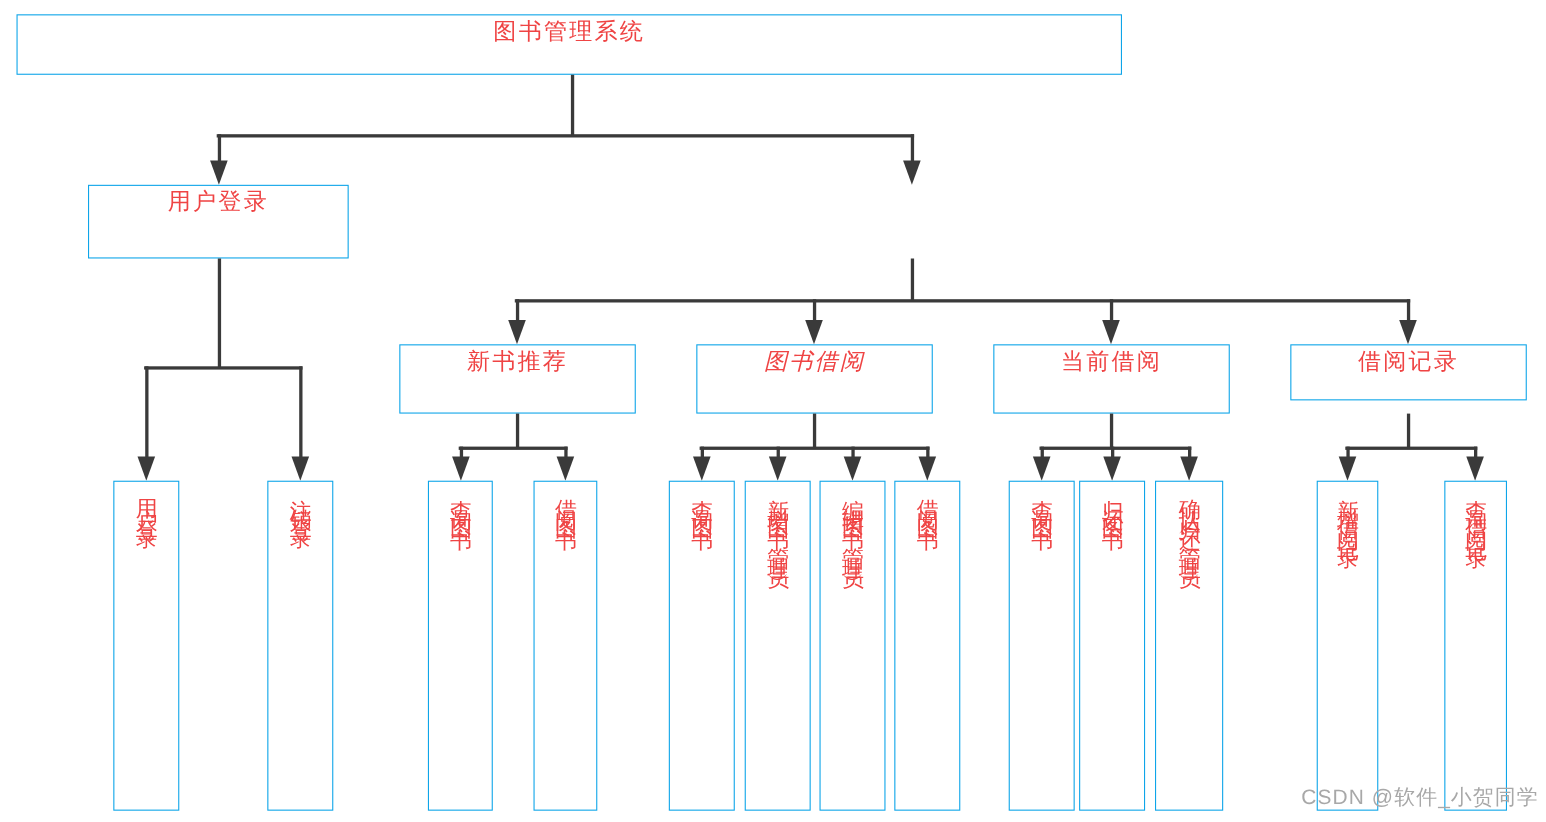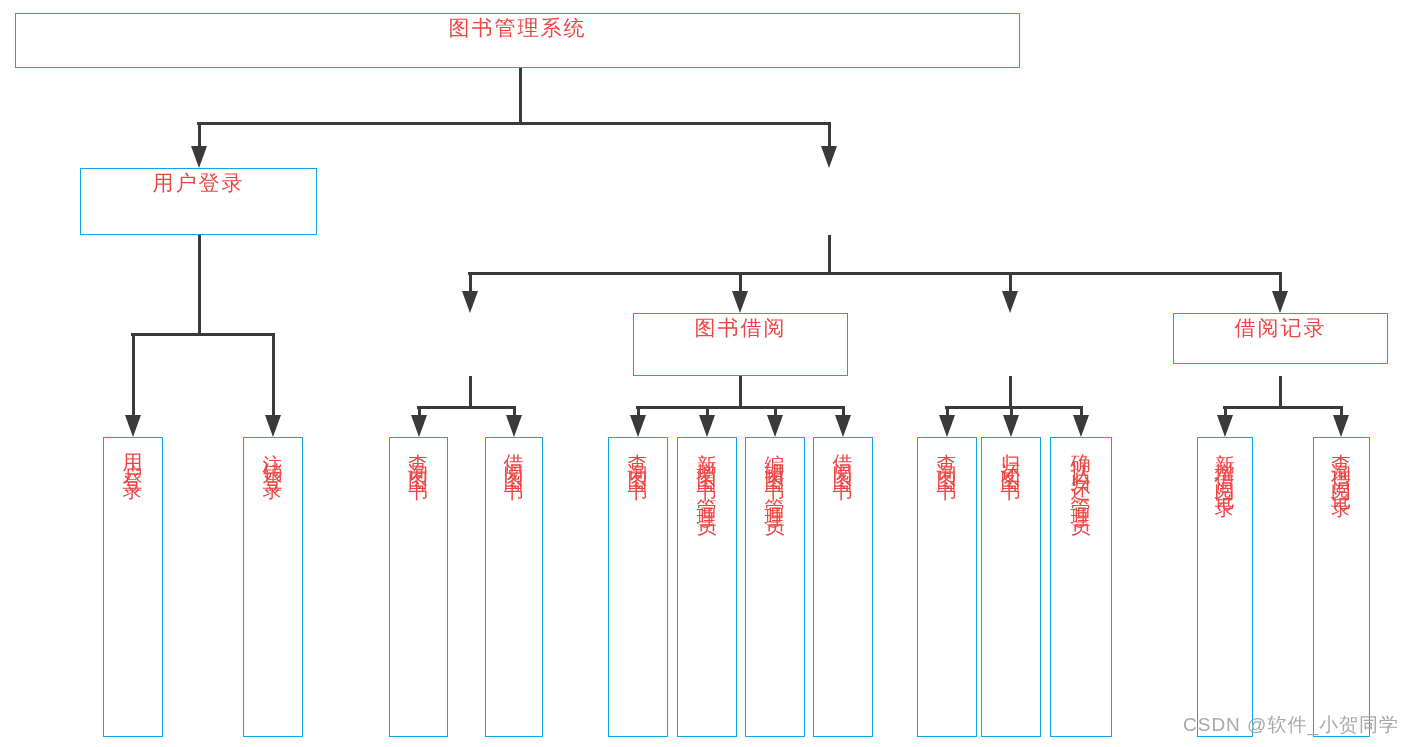--- a/index.html
+++ b/index.html
@@ -60,22 +60,28 @@
   <div class="hline" style="left:468px;top:272px;width:814px;"></div>
   <div class="vline" style="left:469px;top:272px;height:21px;"></div>
   <div class="arrowhead" style="left:462px;top:291px;"></div>
   <div class="vline" style="left:739px;top:272px;height:21px;"></div>
   <div class="arrowhead" style="left:732px;top:291px;"></div>
   <div class="vline" style="left:1009px;top:272px;height:21px;"></div>
   <div class="arrowhead" style="left:1002px;top:291px;"></div>
   <div class="vline" style="left:1279px;top:272px;height:21px;"></div>
   <div class="arrowhead" style="left:1272px;top:291px;"></div>
 
-  <div class="box" style="left:633px;top:313px;width:215px;height:63px;">
+  <div class="box" style="left:363px;top:313px;width:215px;height:63px;">
+    <span>新书推荐</span>
+  </div>
+  <div class="box" style="left:633px;top:313px;width:215px;height:63px;font-style:italic;">
     <span>图书借阅</span>
+  </div>
+  <div class="box" style="left:903px;top:313px;width:215px;height:63px;">
+    <span>当前借阅</span>
   </div>
   <div class="box" style="left:1173px;top:313px;width:215px;height:51px;">
     <span>借阅记录</span>
   </div>
 
   <div class="vline" style="left:469px;top:376px;height:32px;"></div>
   <div class="hline" style="left:417px;top:406px;width:99px;"></div>
   <div class="vline" style="left:418px;top:406px;height:11px;"></div>
   <div class="arrowhead" style="left:411px;top:415px;"></div>
   <div class="vline" style="left:513px;top:406px;height:11px;"></div>

